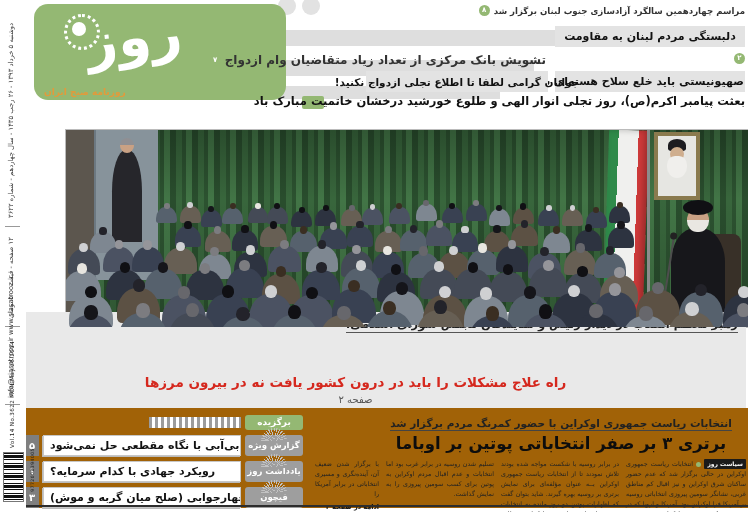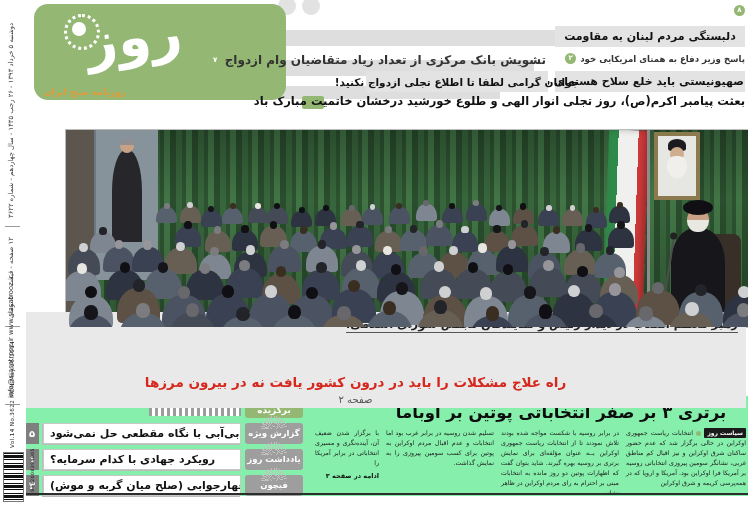--- a/index.html
+++ b/index.html
@@ -74,21 +74,21 @@
   
   .lead{position:absolute;left:25px;top:312px;width:721px;height:96px;background:#e9e9e9;z-index:5;}
   .lead-kicker{position:absolute;top:5px;right:8px;font-size:11.5px;font-weight:bold;color:#222;
                border-bottom:1px solid #555;padding-bottom:1px;white-space:nowrap;}
   .lead-headline{position:absolute;top:22px;left:0;right:0;text-align:center;font-size:25px;
                  font-weight:bold;color:#0d0d0d;white-space:nowrap;}
   .lead-subhead{position:absolute;top:62px;left:0;right:60px;text-align:center;font-size:13.5px;font-weight:bold;}
   .lead-pagenote{position:absolute;top:82px;left:0;right:60px;text-align:center;font-size:10px;color:#555;}
 
   
-  .bottom{position:absolute;left:0;top:396px;right:0;height:100px;background:#86efac;}
+  .bottom{position:absolute;left:0;top:408px;right:0;height:100px;background:#a16207;}
   .rule{position:absolute;left:0;top:97px;right:0;height:2px;background:#2d2d2d;}
 
   .highlights{position:absolute;left:25px;top:7px;width:278px;}
   .hl-header{display:flex;align-items:center;gap:4px;}
   .hl-tab{width:58px;height:15px;border-radius:3px;color:#fff;font-size:9px;font-weight:bold;
           text-align:center;line-height:15px;}
   .hl-stripes{width:92px;height:11px;background:repeating-linear-gradient(90deg,#9c9c9c 0 3px,#fff 3px 6px);}
   .hl-row{display:flex;align-items:stretch;gap:4px;margin-top:5px;height:21px;}
   .hl-label{position:relative;width:58px;background:#9e9e9e;border-radius:3px;color:#fff;
             font-size:8.5px;font-weight:bold;text-align:center;line-height:21px;}
@@ -141,28 +141,28 @@
 
     <div class="logo-box" style="background: rgb(148, 184, 115);">
       <div class="sun">
           <i></i>
         </div>
       <div class="logo-word">روز</div>
       <div class="tagline" style="color: rgb(227, 154, 59);">روزنامه صبح ایران</div>
     </div>
 
     <div class="kicker-row" style="top:5px;right:3px;">
+      <span class="txt">مراسم چهاردهمین سالگرد آزادسازی جنوب لبنان برگزار شد</span>
       <span class="pnum" style="background: rgb(148, 184, 115);">۸</span>
     </div>
     <div class="story-bar" style="top:26px;right:3px;width:190px;height:21px;">
       <span class="txt">دلبستگی مردم لبنان به مقاومت</span>
     </div>
 
     <div class="kicker-row" style="top:53px;right:3px;">
-      <span class="txt">پاسخ وزیر دفاع به همتای امریکایی خود</span>
       <span class="pnum" style="background: rgb(148, 184, 115);">۲</span>
     </div>
     <div class="story-bar" style="top:71px;right:3px;width:190px;height:21px;">
       <span class="txt">رژیم صهیونیستی باید خلع سلاح هسته‌ای شود</span>
     </div>
 
     <div class="kicker-row" style="top:53px;right:202px;">
       <span class="txt" style="font-size:12px;">تشویش بانک مرکزی از تعداد زیاد متقاضیان وام ازدواج</span>
       <span class="pnum" style="background: rgb(148, 184, 115);">۷</span>
     </div>
@@ -525,20 +525,21 @@
       </div>
       <div class="hl-row">
         <div class="hl-label"><span class="rays"></span><span>فیچون</span></div>
         <div class="hl-title">چهارجوابی (صلح میان گربه و موش)</div>
         <div class="hl-page">۳</div>
       </div>
     </div>
 
     <article class="ukraine">
       <div class="uk-top">
+        <span class="uk-kicker">انتخابات ریاست جمهوری اوکراین با حضور کمرنگ مردم برگزار شد</span>
         <div class="uk-headline">برتری ۳ بر صفر انتخاباتی پوتین بر اوباما</div>
       </div>
       <div class="uk-body">
         <div class="uk-col c1">
           <span class="badge">سیاست روز</span>
           <span class="gdot" id="gdot" style="background: rgb(148, 184, 115);"></span>
           <span>انتخابات ریاست جمهوری اوکراین در حالی برگزار شد که عدم حضور ساکنان شرق اوکراین و نیز اقبال کم مناطق غربی، نشانگر سومین پیروزی انتخاباتی روسیه بر آمریکا فرا اوکراین بود. آمریکا و اروپا که در همه‌پرسی کریمه و شرق اوکراین</span>
         </div>
         <div class="uk-col c2">
           <span>در برابر روسیه با شکست مواجه شده بودند تلاش نمودند تا از انتخابات ریاست جمهوری اوکراین بــه عنوان مؤلفه‌ای برای نمایش برتری بر روسیه بهره گیرند. شاید بتوان گفت که اظهارات پوتین دو روز مانده به انتخابات مبنی بر احترام به رای مردم اوکراین در ظاهر نشانه</span>

